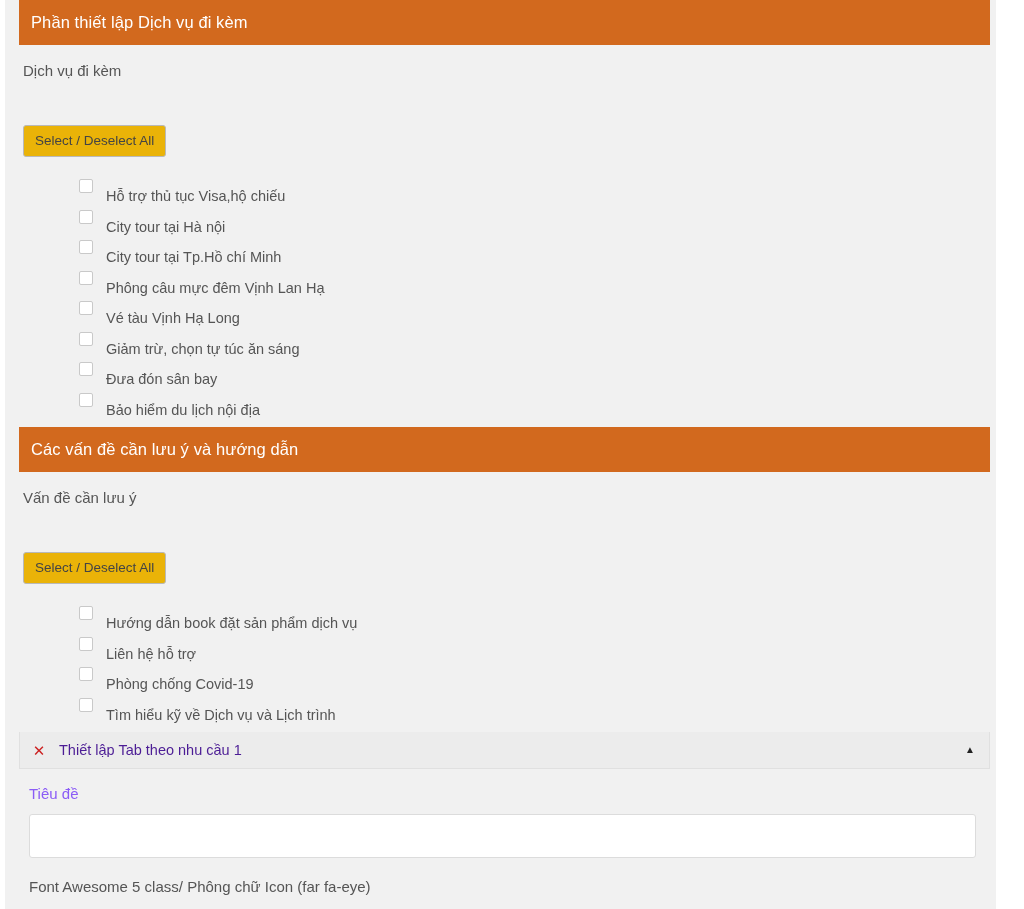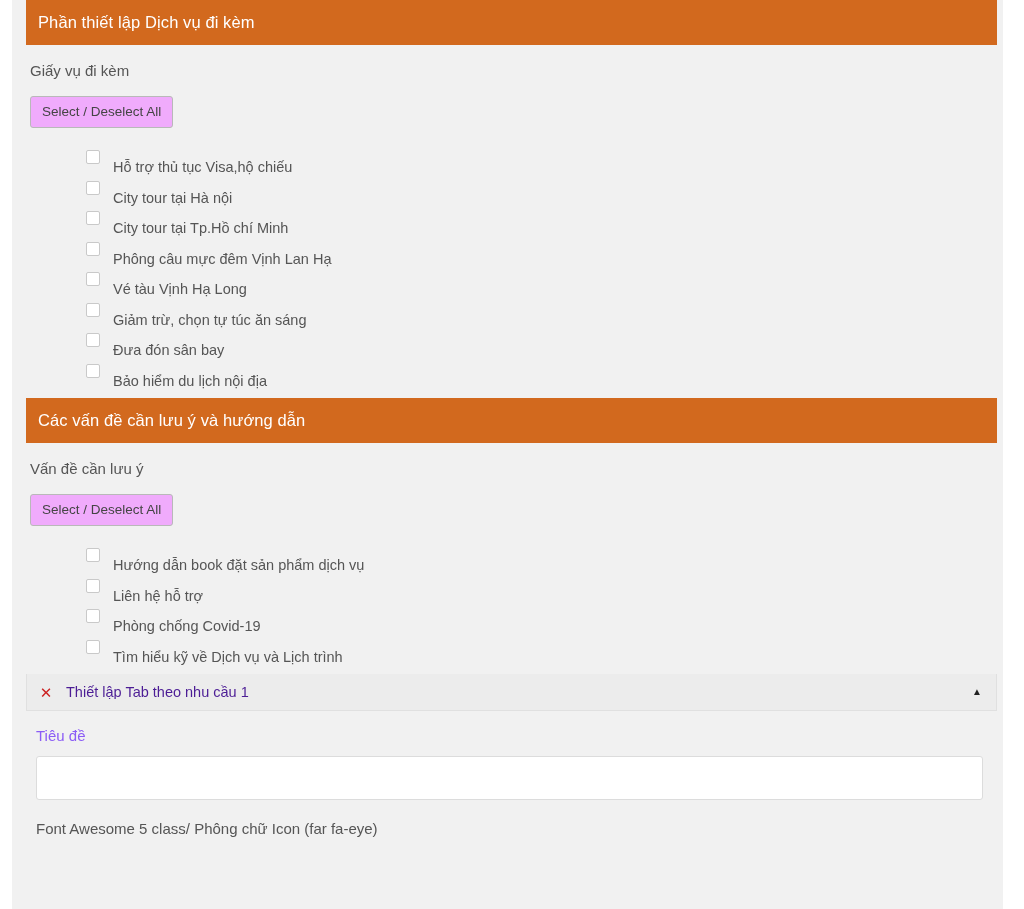--- a/index.html
+++ b/index.html
@@ -17,21 +17,21 @@
   #page {
     position: relative;
     width: 1024px;
     height: 909px;
     background: #ffffff;
   }
 
   
   .canvas {
     position: absolute;
-    left: 12px;
+    left: 5px;
     top: 0;
     width: 991px;
     height: 909px;
     background: #f1f1f1;
     overflow: hidden;
   }
 
   .inner {
     position: absolute;
     left: 14px;
@@ -61,30 +61,31 @@
     padding: 18px 0 0 4px;
     white-space: nowrap;
   }
 
   
   .toggle-all-wrap {
     padding: 18px 0 0 4px;
   }
   .toggle-all-btn {
     display: inline-block;
-    background: #f0abfc;
+    background: #eab308;
     border: 1px solid #b9b9b9;
     border-radius: 3px;
     color: #444444;
     font-family: inherit;
     font-size: 13.5px;
     line-height: 1;
     padding: 8px 11px 9px 11px;
     cursor: pointer;
     white-space: nowrap;
+    margin-top: 29px;
   }
 
   
   .check-list {
     list-style: none;
     margin: 0;
     padding: 14px 0 0 0;
   }
   .check-row {
     display: flex;
@@ -201,21 +202,21 @@
 </head>
 <body>
 
 <div id="page">
   <div class="canvas">
     <div class="inner">
 
       <div>
         <div class="section-bar">Phần thiết lập Dịch vụ đi kèm</div>
 
-        <div class="field-label">Giấy vụ đi kèm</div>
+        <div class="field-label">Dịch vụ đi kèm</div>
 
         <div class="toggle-all-wrap">
           <button type="button" class="toggle-all-btn">Select / Deselect All</button>
         </div>
 
         <ul class="check-list">
           <li class="check-row">
             <input type="checkbox" class="cbox" id="s0c0" style="">
             <label class="check-label" for="s0c0">Hỗ trợ thủ tục Visa,hộ chiếu</label>
           </li>

